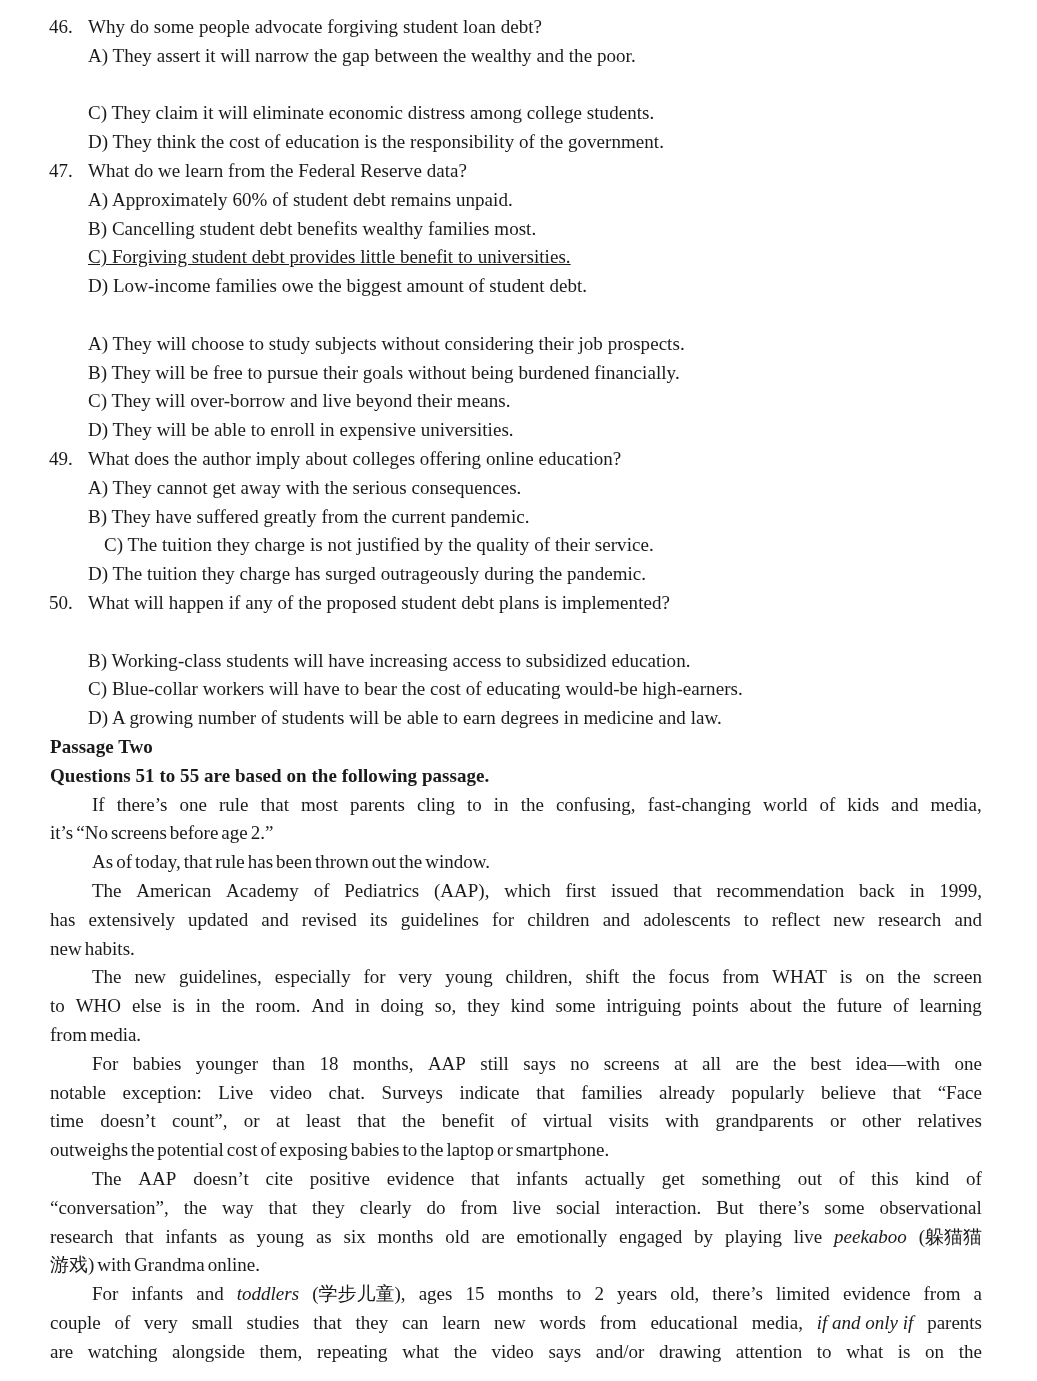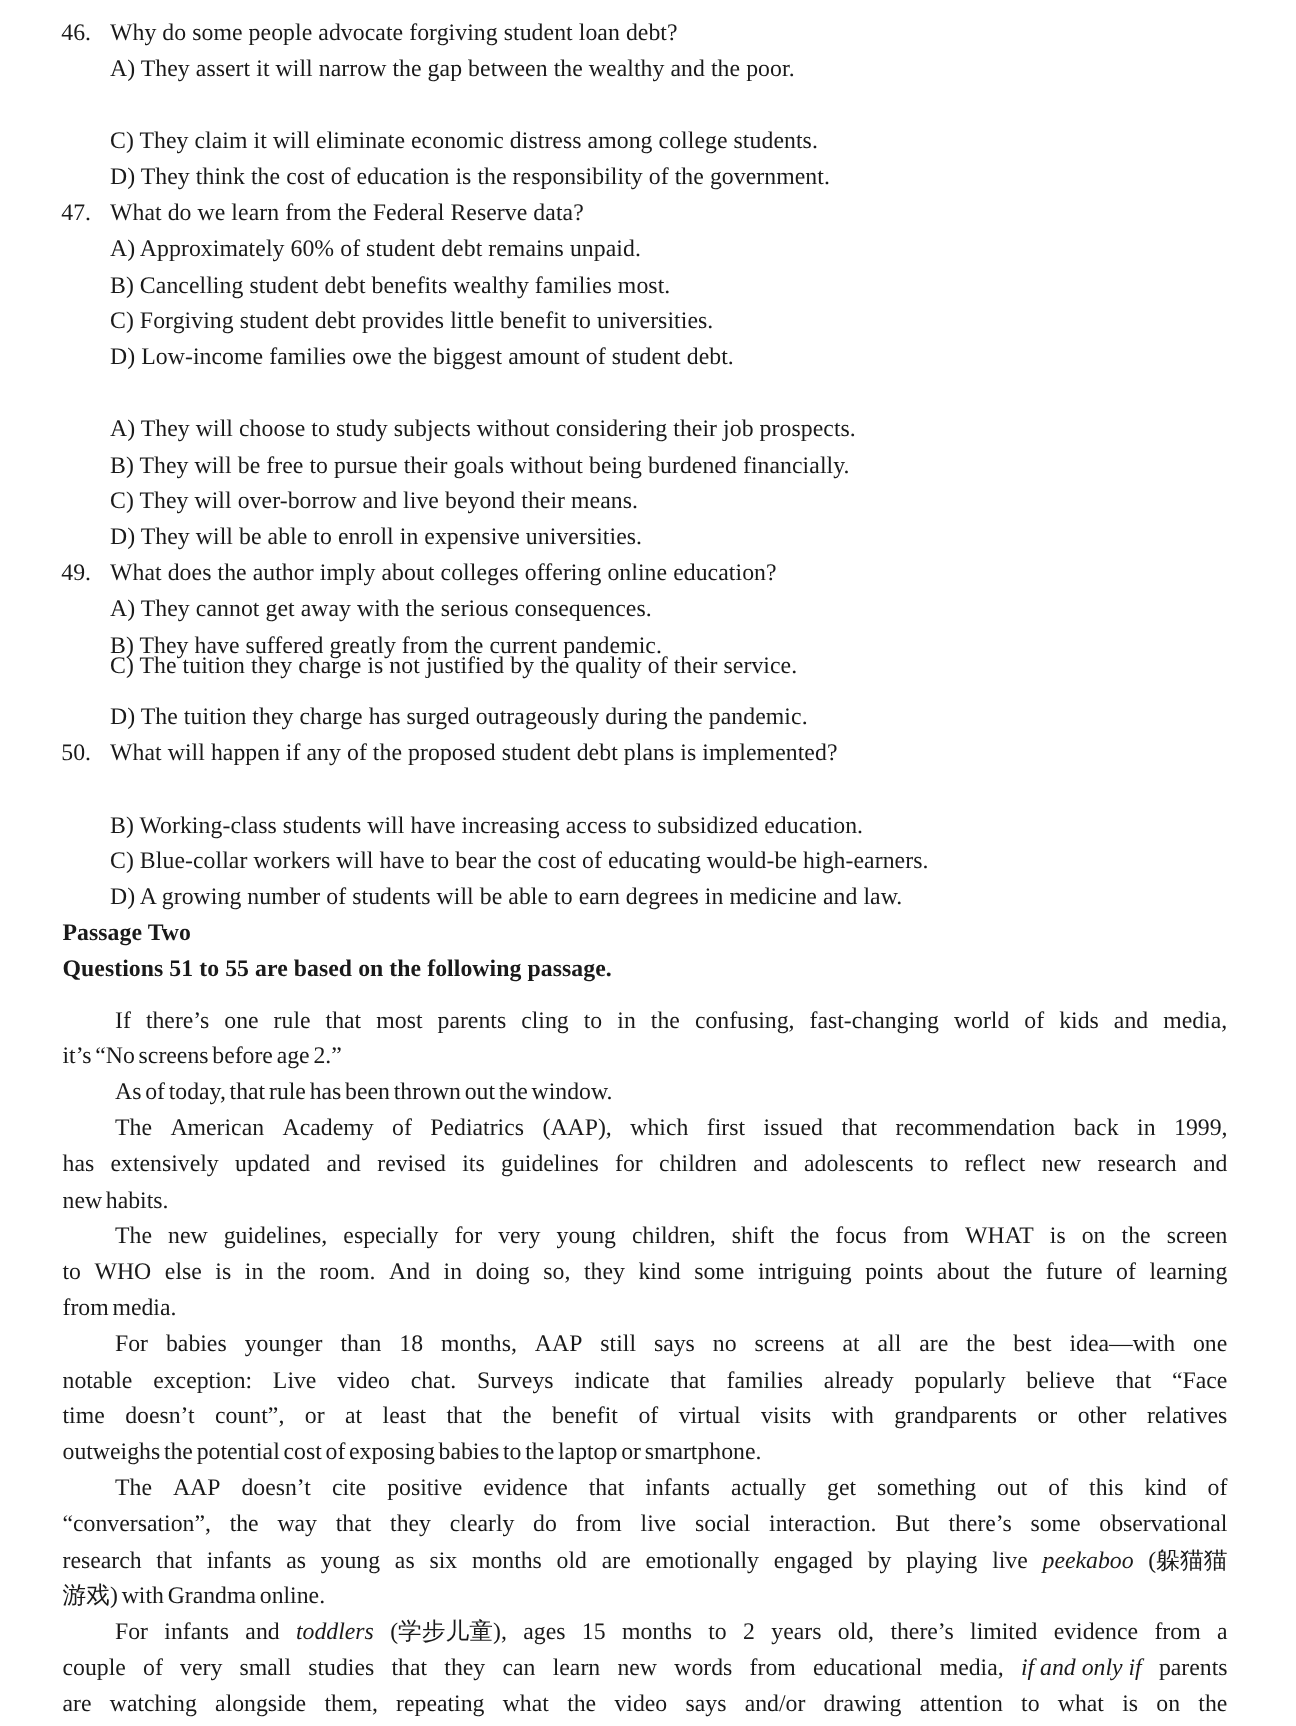--- a/index.html
+++ b/index.html
@@ -15,54 +15,54 @@
   }
   .q-num { position: absolute; left: 49px; }
   .q-text { position: absolute; left: 88px; }
   .opt { position: absolute; left: 88px; }
   .bold { font-weight: bold; }
   .para-line {
     position: absolute; left: 50px; width: 932px; height: 28.8px; line-height: 28.8px;
     font-size: 19px; text-align: justify; text-align-last: justify; white-space: nowrap;
   }
   .para-line.indent { left: 92px; width: 890px; }
-  .jl { display: flex; justify-content: space-between; width: 100%; margin-top: 12px; }
+  .jl { display: flex; justify-content: space-between; width: 100%; }
   .jl.left { justify-content: flex-start; gap: 3px; }
   em { font-style: italic; }
 </style>
 </head>
 <body>
 
 <div class="page" id="page">
     <div class="line" style="top: 13px; left: 0px; width: 1037px;">
       <span class="q-num">46.</span>
       <span class="q-text">Why do some people advocate forgiving student loan debt?</span>
     </div>
     <div class="line opt" style="top: 41.8px;">A) They assert it will narrow the gap between the wealthy and the poor.</div>
     <div class="line opt" style="top: 99.4px;">C) They claim it will eliminate economic distress among college students.</div>
     <div class="line opt" style="top: 128.2px;">D) They think the cost of education is the responsibility of the government.</div>
     <div class="line" style="top: 157px; left: 0px; width: 1037px;">
       <span class="q-num">47.</span>
       <span class="q-text">What do we learn from the Federal Reserve data?</span>
     </div>
     <div class="line opt" style="top: 185.8px;">A) Approximately 60% of student debt remains unpaid.</div>
     <div class="line opt" style="top: 214.6px;">B) Cancelling student debt benefits wealthy families most.</div>
-    <div class="line opt" style="top: 243.4px;">C) Forgiving student debt provides little benefit to universities.</div>
+    <div class="line opt" style="top: 243.4px; text-decoration: underline;">C) Forgiving student debt provides little benefit to universities.</div>
     <div class="line opt" style="top: 272.2px;">D) Low-income families owe the biggest amount of student debt.</div>
     <div class="line opt" style="top: 358.6px;">B) They will be free to pursue their goals without being burdened financially.</div>
     <div class="line opt" style="top: 329.8px;">A) They will choose to study subjects without considering their job prospects.</div>
     <div class="line opt" style="top: 387.4px;">C) They will over-borrow and live beyond their means.</div>
     <div class="line opt" style="top: 416.2px;">D) They will be able to enroll in expensive universities.</div>
     <div class="line" style="top: 445px; left: 0px; width: 1037px;">
       <span class="q-num">49.</span>
       <span class="q-text">What does the author imply about colleges offering online education?</span>
     </div>
     <div class="line opt" style="top: 473.8px;">A) They cannot get away with the serious consequences.</div>
     <div class="line opt" style="top: 502.6px;">B) They have suffered greatly from the current pandemic.</div>
-    <div class="line opt" style="top: 519px;">C) The tuition they charge is not justified by the quality of their service.</div>
+    <div class="line opt" style="top: 531px; margin-left: 16px;">C) The tuition they charge is not justified by the quality of their service.</div>
     <div class="line opt" style="top: 560.2px;">D) The tuition they charge has surged outrageously during the pandemic.</div>
     <div class="line" style="top: 589px; left: 0px; width: 1037px;">
       <span class="q-num">50.</span>
       <span class="q-text">What will happen if any of the proposed student debt plans is implemented?</span>
     </div>
     <div class="line opt" style="top: 646.6px;">B) Working-class students will have increasing access to subsidized education.</div>
     <div class="line opt" style="top: 675.4px;">C) Blue-collar workers will have to bear the cost of educating would-be high-earners.</div>
     <div class="line opt" style="top: 704.2px;">D) A growing number of students will be able to earn degrees in medicine and law.</div>
     <div class="line bold" style="top: 733px; left: 50px;">Passage Two</div>
     <div class="line bold" style="top: 761.8px; left: 50px;">Questions 51 to 55 are based on the following passage.</div>

